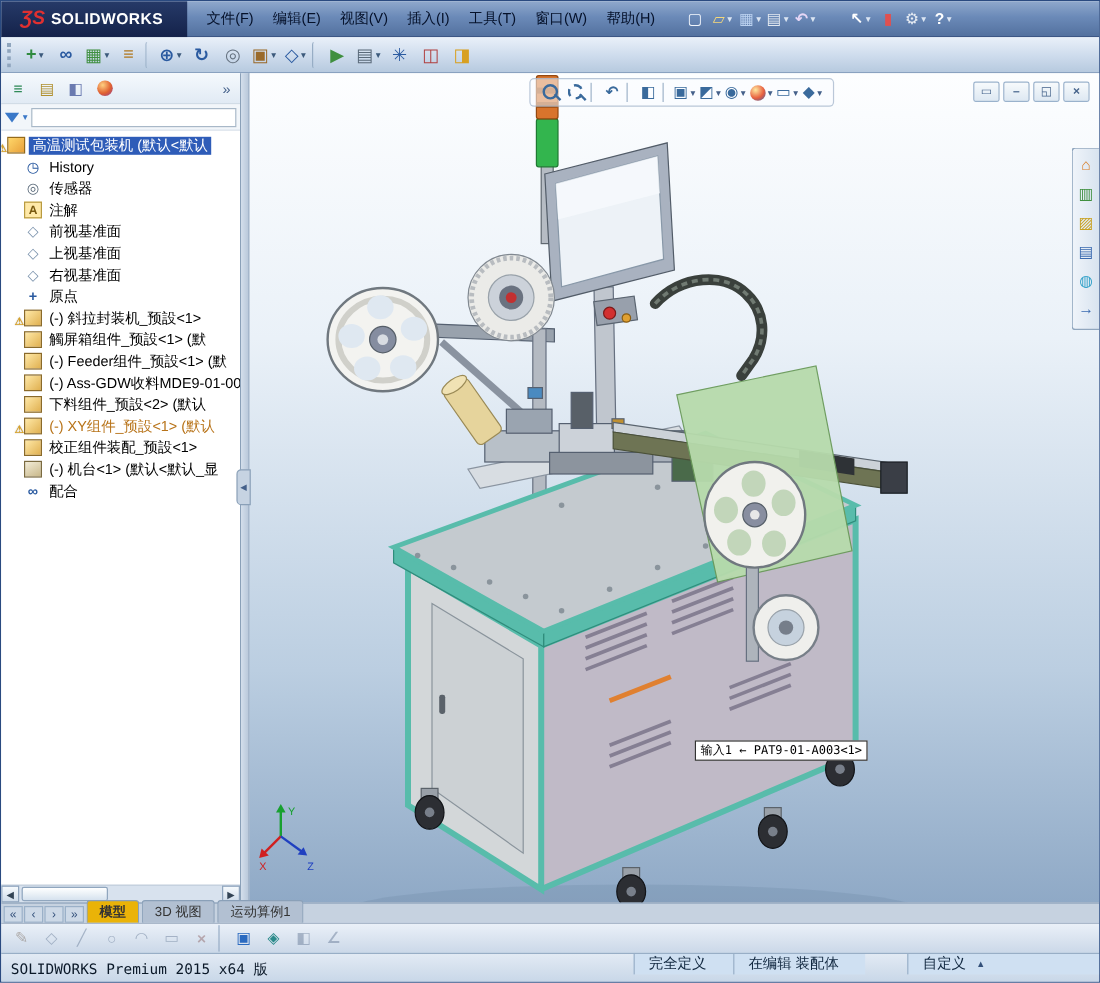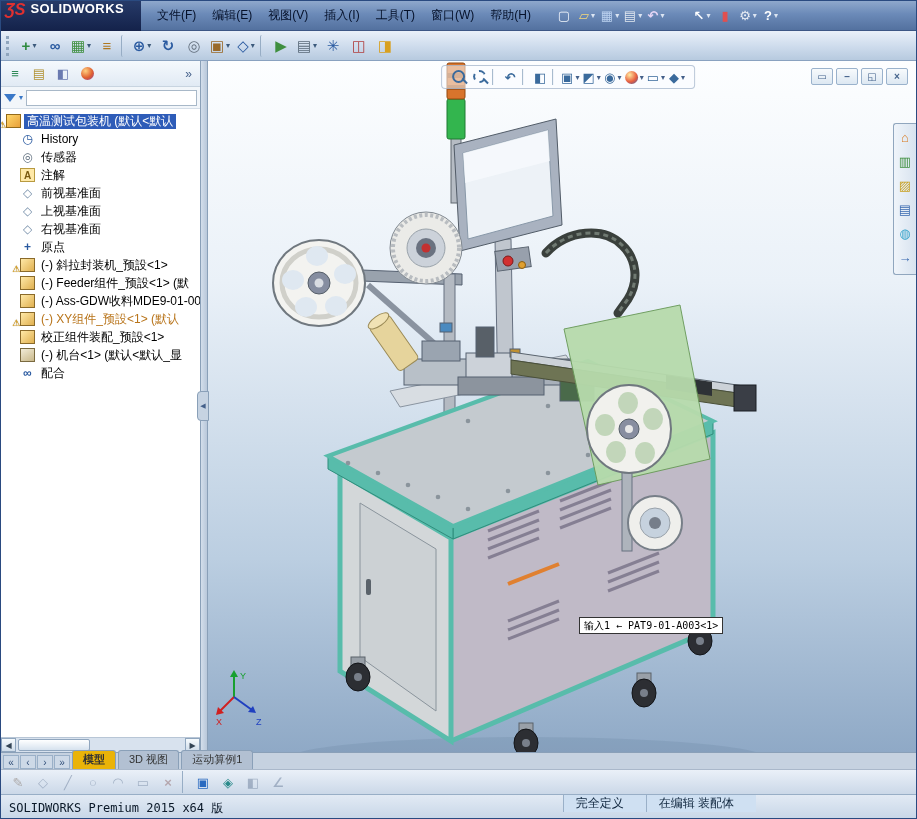--- a/index.html
+++ b/index.html
@@ -4,22 +4,22 @@
 <style>
   *{margin:0;padding:0;box-sizing:border-box}
   html,body{background:#9aa8bc}
   body{font-family:"Liberation Sans","DejaVu Sans",sans-serif;font-size:12px;color:#000}
   .window{position:relative;width:917px;height:819px;background:#dce6f2;border:1px solid #2a4a80;overflow:hidden}
 
   
   .titlebar{position:absolute;left:0;top:0;width:100%;height:30px;
     background:linear-gradient(180deg,#8fa8cc 0%,#6b8ab8 45%,#53719f 100%);
     display:flex;align-items:center;border-bottom:1px solid #3c5685}
-  .logo{height:30px;width:140px;background:linear-gradient(180deg,#263a68,#14224a);
-    display:flex;padding-left:4px;gap:5px;flex:none}
+  .logo{height:30px;width:155px;background:linear-gradient(180deg,#263a68,#14224a);
+    display:flex;align-items:center;padding-left:16px;gap:5px;flex:none}
   .logo-mark{color:#e03030;font-weight:bold;font-style:italic;font-size:16px}
   .logo-text{color:#fff;font-size:13px;font-weight:bold;letter-spacing:.4px}
   .menubar{display:flex;align-items:center;margin-left:8px}
   .menu-item{padding:2px 8px;font-size:12px;color:#05112a}
   .tb-icons{display:flex;align-items:center;margin-left:14px;gap:1px}
   .tbi{height:22px;min-width:22px;display:flex;align-items:center;justify-content:center;
     font-size:13px;font-weight:bold;border-radius:2px}
   .hasdd::after{content:"▾";font-size:8px;margin-left:2px;color:#dbe5f2}
 
   
@@ -249,33 +249,41 @@
           <span class="ti" style="color: rgb(42, 90, 160);">+</span>
           <span class="tlabel">原点</span>
         </div>
 
 
         <div class="trow warn">
           <span class="ti ti-asmc"></span>
           <span class="tlabel">(-) 斜拉封装机_预設&lt;1&gt;</span>
         </div>
 
+        <div class="trow">
+          <span class="ti ti-asmc"></span>
+          <span class="tlabel">觸屏箱组件_预設&lt;1&gt; (默</span>
+        </div>
 
         <div class="trow">
           <span class="ti ti-asmc"></span>
           <span class="tlabel">(-) Feeder组件_预設&lt;1&gt; (默</span>
         </div>
 
         <div class="trow">
           <span class="ti ti-asmc"></span>
           <span class="tlabel">(-) Ass-GDW收料MDE9-01-000</span>
         </div>
 
 
 
+        <div class="trow">
+          <span class="ti ti-asmc"></span>
+          <span class="tlabel">下料组件_预設&lt;2&gt; (默认</span>
+        </div>
 
         <div class="trow warn org">
           <span class="ti ti-asmc"></span>
           <span class="tlabel">(-) XY组件_预設&lt;1&gt; (默认</span>
         </div>
 
         <div class="trow">
           <span class="ti ti-asmc"></span>
           <span class="tlabel">校正组件装配_预設&lt;1&gt;</span>
         </div>
@@ -563,16 +571,20 @@
         <span class="scell">
           <span>在编辑 装配体</span>
           <span class="scaret"></span>
         </span>
 
         <span class="scell">
           <span></span>
           <span class="scaret"></span>
         </span>
 
+        <span class="scell">
+          <span>自定义</span>
+          <span class="scaret">▴</span>
+        </span>
       </span>
   </div>
 
 </div>
 
 </body></html>

